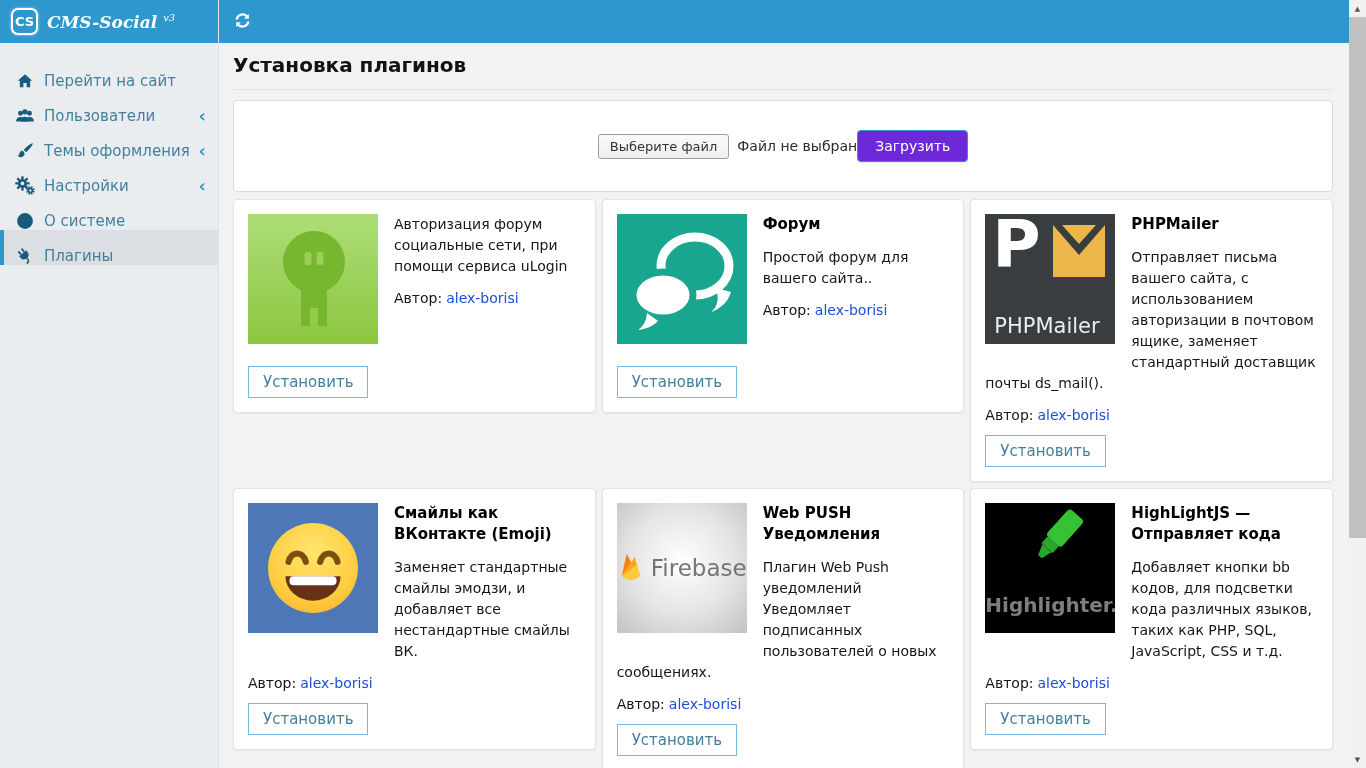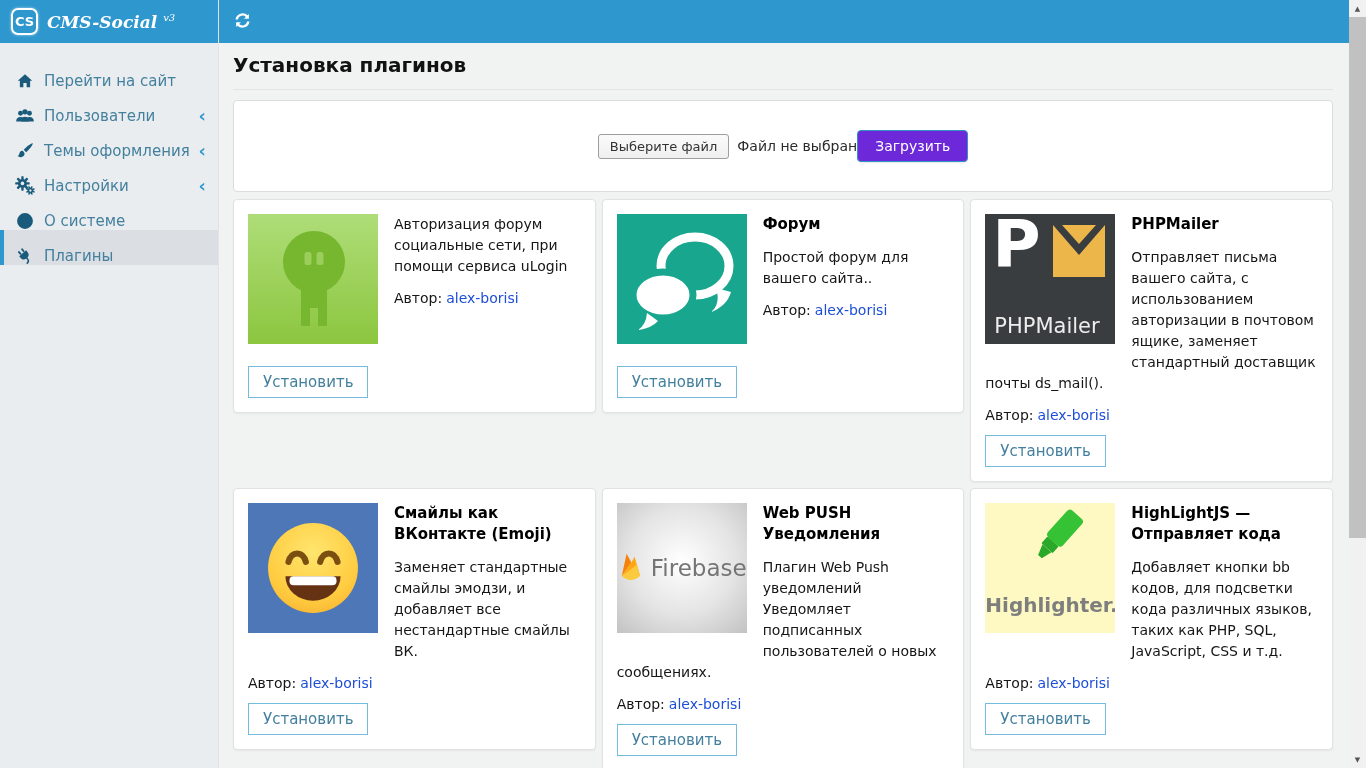--- a/index.html
+++ b/index.html
@@ -52,21 +52,21 @@
   
   .art-ulogin { background: linear-gradient(180deg, #AEDD78 0%, #8CC63F 100%); }
   .art-phpmailer { background: #3A3D3F; }
   .pm-p { position: absolute; top: -8px; left: 7px; font-size: 66px; font-weight: bold; color: #fff; }
   .pm-m { position: absolute; top: 11px; right: 9px; }
   .pm-label { position: absolute; bottom: 6px; left: 9px; font-size: 21px; color: #EDEDED; }
   .art-emoji { background: #4D77B7; display: flex; align-items: center; justify-content: center; }
   .art-firebase { background: radial-gradient(circle at 50% 45%, #FFFFFF 0%, #E4E4E4 55%, #C2C2C2 100%);
                   display: flex; align-items: center; justify-content: flex-end; gap: 7px; }
   .fb-label { font-size: 23px; color: #757575; }
-  .art-highlighter { background: #fef9c3; }
+  .art-highlighter { background: #000000; }
   .hl-text { position: absolute; bottom: 16px; width: 100%; text-align: center; font-size: 20px; font-weight: 600; color: #7E7E7E; }
   .art svg { display: block; }
 
   
   .scrollbar { position: absolute; top: 0; right: 0; width: 17px; height: 768px; background: #F1F1F1; }
   .sb-btn { position: absolute; left: 0; width: 17px; height: 17px; display: flex; align-items: center; justify-content: center;
             color: #545454; font-size: 7px; cursor: pointer; }
   .sb-btn.up { top: 0; } .sb-btn.down { bottom: 0; }
   .sb-thumb { position: absolute; top: 17px; left: 0; width: 17px; height: 521px; background: #C1C1C1; cursor: pointer; }
 </style>

